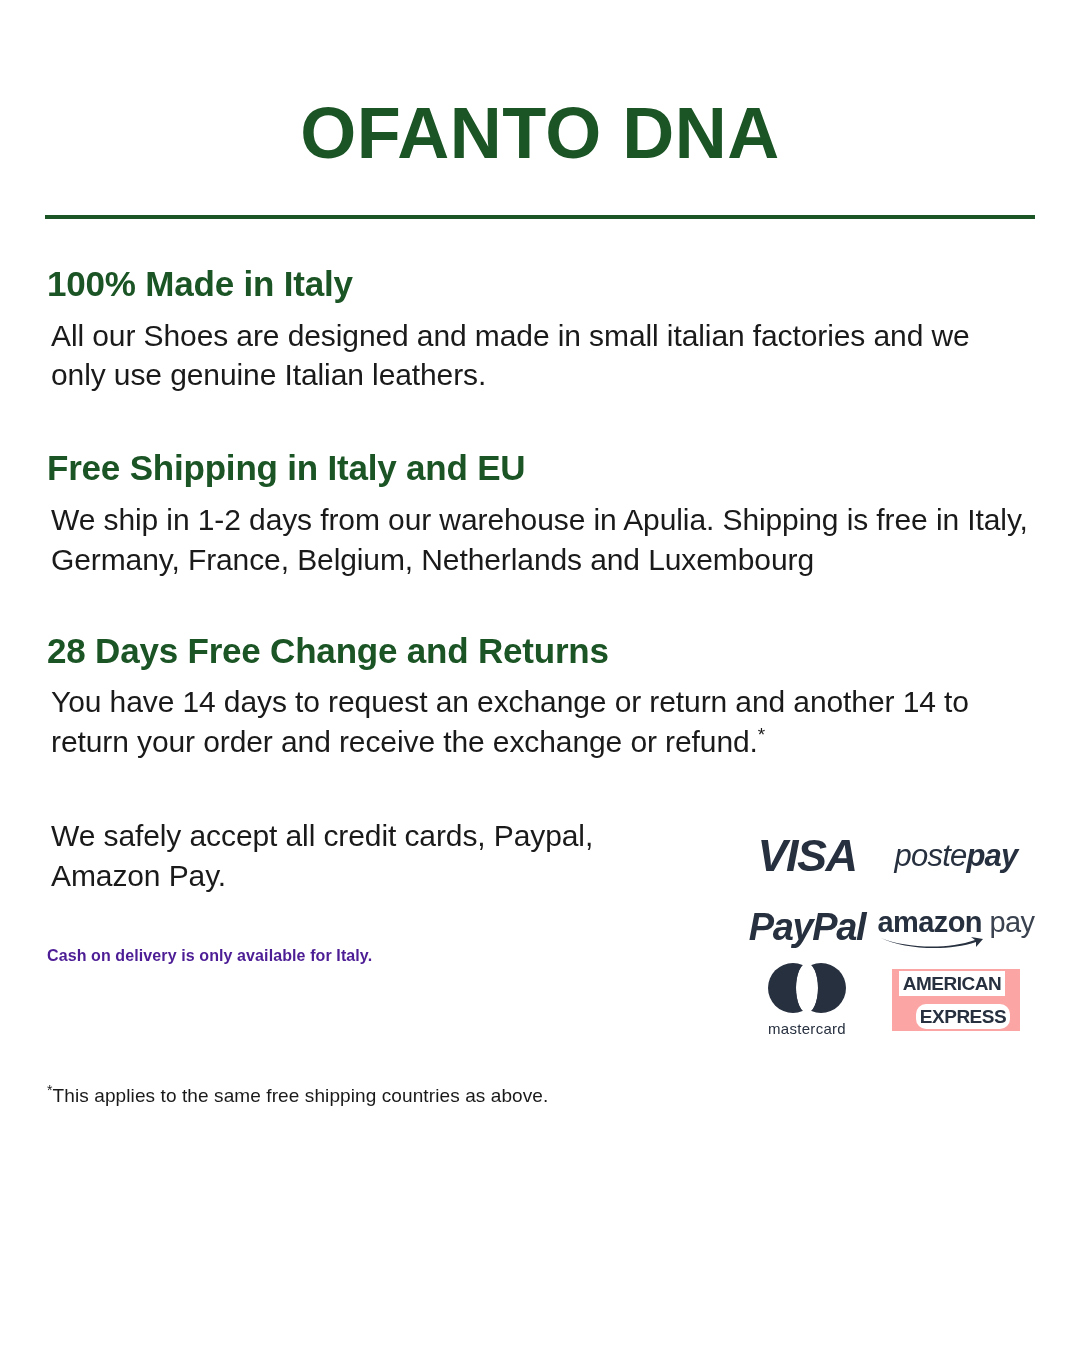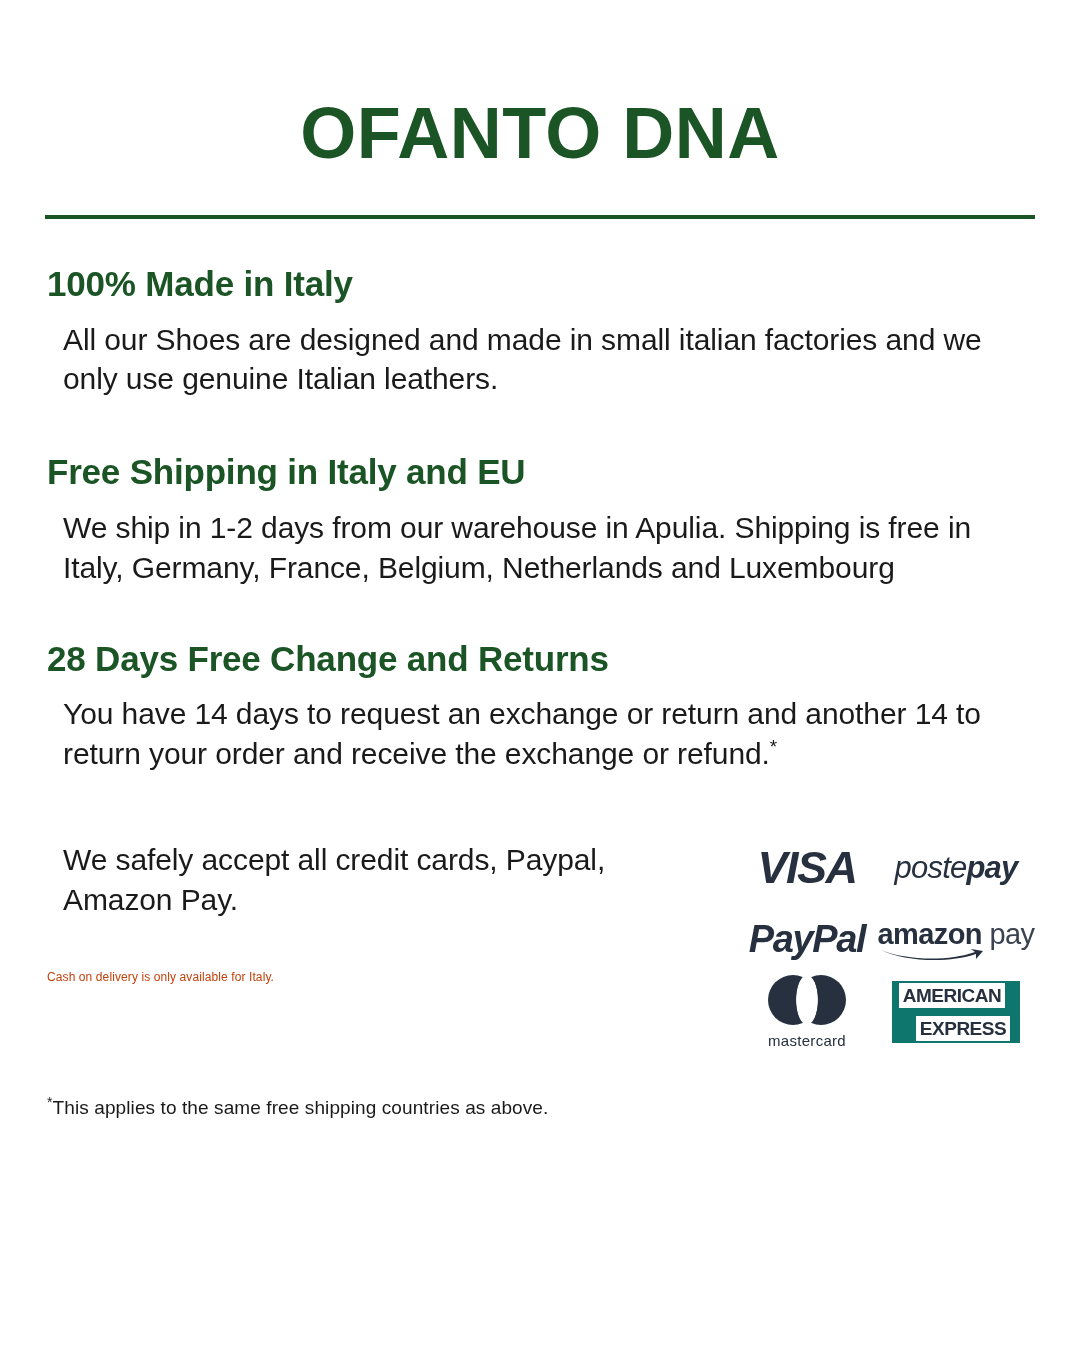--- a/index.html
+++ b/index.html
@@ -58,21 +58,21 @@
     font-weight: bold;
     color: #1b5425;
     line-height: 1.1;
     margin: 0 0 12px 0;
     letter-spacing: -0.2px;
   }
   .section-body {
     font-size: 30px;
     line-height: 1.33;
     color: #1a1a1a;
-    margin: 16px;
+    margin: 4px;
     font-weight: 400;
     letter-spacing: -0.1px;
   }
   .section-body .sup {
     font-size: 19px;
     vertical-align: super;
     line-height: 0;
   }
 
   .sec-made     { margin-top: 4px; }
@@ -84,25 +84,26 @@
   .payments-row {
     display: flex;
     align-items: flex-start;
     justify-content: space-between;
   }
   .payments-text {
     flex: 0 0 auto;
     max-width: 640px;
   }
   .note-cod {
-    font-size: 12px;
-    color: #c2410c;
+    font-size: 16px;
+    color: #4c1d95;
     margin-top: 50px;
     line-height: 1.3;
     letter-spacing: 0.1px;
+    font-weight: bold;
   }
   .note-star {
     font-size: 19px;
     color: #1a1a1a;
     margin-top: 48px;
     line-height: 1.3;
     letter-spacing: 0.1px;
   }
   .note-star .sup {
     font-size: 14px;
@@ -211,41 +212,41 @@
     margin-top: 7px;
     font-size: 15px;
     color: #27303f;
     letter-spacing: 0.3px;
   }
 
   
   .logo-amex {
     width: 128px;
     height: 62px;
-    background: #0f766e;
+    background: #fca5a5;
     display: flex;
     flex-direction: column;
     align-items: center;
     justify-content: center;
     gap: 8px;
     padding: 18px 0;
     box-sizing: border-box;
   }
   .amex-band {
     background: #ffffff;
     color: #27303f;
     font-weight: bold;
     font-size: 19px;
     line-height: 1;
     padding: 3px 4px;
     letter-spacing: -0.5px;
     font-family: "Liberation Sans", sans-serif;
   }
   .amex-band-1 { margin-left: -8px; }
-  .amex-band-2 { margin-left: 14px; }
+  .amex-band-2 { margin-left: 14px; border-radius: 10px; }
 </style>
 </head>
 <body>
 
 <div class="page">
 
   <div class="header">
     <h1 class="page-title">OFANTO DNA</h1>
     <div class="title-rule"></div>
   </div>

